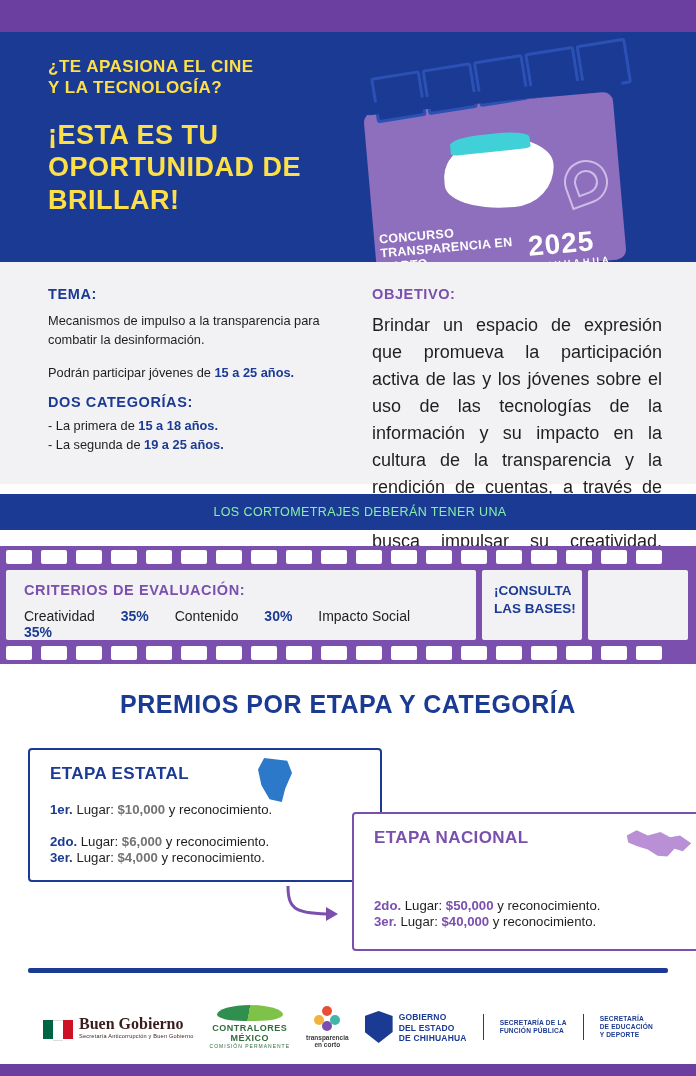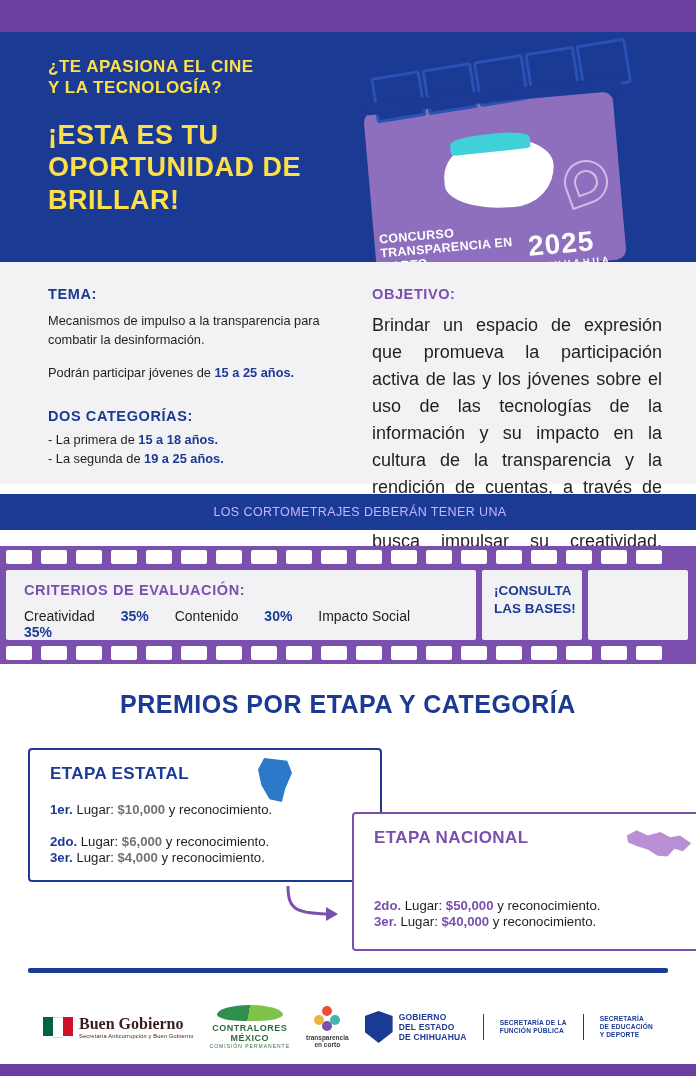--- a/index.html
+++ b/index.html
@@ -39,28 +39,28 @@
   
   .info{position:absolute;left:0;top:262px;width:696px;height:222px;background:#f2f2f4;}
   .col-left{position:absolute;left:48px;top:24px;width:290px;}
   .col-right{position:absolute;left:372px;top:24px;width:290px;}
   .sec-head{color:#1b3a93;font-size:14.5px;font-weight:bold;letter-spacing:.6px;text-transform:uppercase;margin-bottom:10px;}
   .sec-head.purple{color:#7a4fae;}
   .body-t{color:#1f1f1f;font-size:12.8px;line-height:1.45;}
   .body-j{color:#1f1f1f;font-size:18px;line-height:1.5;text-align:justify;}
   .sub-line{color:#1f1f1f;font-size:12.8px;margin-top:16px;}
   .sub-line b{color:#1b3a93;}
-  .cats{margin-top:28px;}
+  .cats{margin-top:14px;}
   .cats .sec-head{margin-bottom:6px;}
   .cat-item{color:#1f1f1f;font-size:12.8px;line-height:1.5;}
   .cat-item b{color:#1b3a93;}
 
   
   .dur{position:absolute;left:0;top:494px;width:696px;height:36px;background:#1b3a93;display:flex;align-items:center;justify-content:center;}
-  .dur span{color:#c4b5fd;font-size:12.5px;letter-spacing:.4px;text-transform:uppercase;font-weight:bold;margin-left:24px;}
+  .dur span{color:#86efac;font-size:12.5px;letter-spacing:.4px;text-transform:uppercase;font-weight:bold;margin-left:24px;}
   .dur .thin{font-weight:normal;}
 
   
   .film{position:absolute;left:0;top:546px;width:696px;height:118px;background:#7a4fae;}
   .perfs{position:absolute;left:0;width:696px;height:14px;display:flex;gap:9px;padding-left:6px;box-sizing:border-box;}
   .perfs.top{top:4px;}
   .perfs.bot{bottom:4px;}
   .perfs i{width:26px;height:14px;background:#ffffff;display:block;border-radius:2px;}
   .film-inner{position:absolute;left:6px;top:24px;width:684px;height:70px;display:flex;gap:6px;}
   .frame{background:#f2f2f4;border-radius:2px;}
@@ -92,21 +92,21 @@
 
   .chih-map{position:absolute;right:88px;top:8px;width:34px;height:44px;background:#2b79c8;clip-path:polygon(18% 0,86% 6%,100% 34%,80% 70%,70% 100%,34% 94%,10% 62%,0 26%);}
   .mex-map{position:absolute;right:14px;top:10px;width:70px;height:44px;background:#b98fd6;clip-path:polygon(4% 26%,18% 14%,34% 26%,52% 18%,66% 30%,80% 26%,96% 44%,84% 62%,72% 56%,62% 74%,48% 72%,34% 58%,18% 50%,6% 42%);}
 
   .arrow{position:absolute;left:284px;top:884px;width:64px;height:40px;}
   .arrow svg{display:block;}
 
   
   .foot-rule{position:absolute;left:28px;top:968px;width:640px;height:5px;background:#1b3a93;border-radius:2px;}
   .footer{position:absolute;left:0;top:990px;width:696px;height:74px;display:flex;align-items:center;justify-content:center;gap:16px;}
-  .logo{display:flex;align-items:center;gap:6px;}
+  .logo{display:flex;align-items:flex-end;gap:6px;}
   .flag{width:30px;height:19px;display:flex;}
   .flag i{display:block;width:10px;height:19px;}
   .flag .g{background:#006341;} .flag .w{background:#fff;border-top:1px solid #ddd;border-bottom:1px solid #ddd;} .flag .r{background:#ce1126;}
   .bg-txt{line-height:1.1;}
   .bg-main{font-family:"Liberation Serif", serif;font-size:16px;font-weight:bold;color:#3a1d1d;}
   .bg-sub{font-size:5.6px;color:#3a1d1d;letter-spacing:.2px;}
   .contralores{text-align:center;}
   .cm-wave{width:66px;height:16px;background:linear-gradient(100deg,#2f8f4e 0 48%,#7ec24a 48% 100%);border-radius:50% 50% 40% 40%/60% 60% 40% 40%;margin:0 auto 2px;}
   .cm-t1{font-size:9px;font-weight:bold;color:#2f6b3a;letter-spacing:.5px;}
   .cm-t2{font-size:5px;color:#2f6b3a;letter-spacing:1px;}

